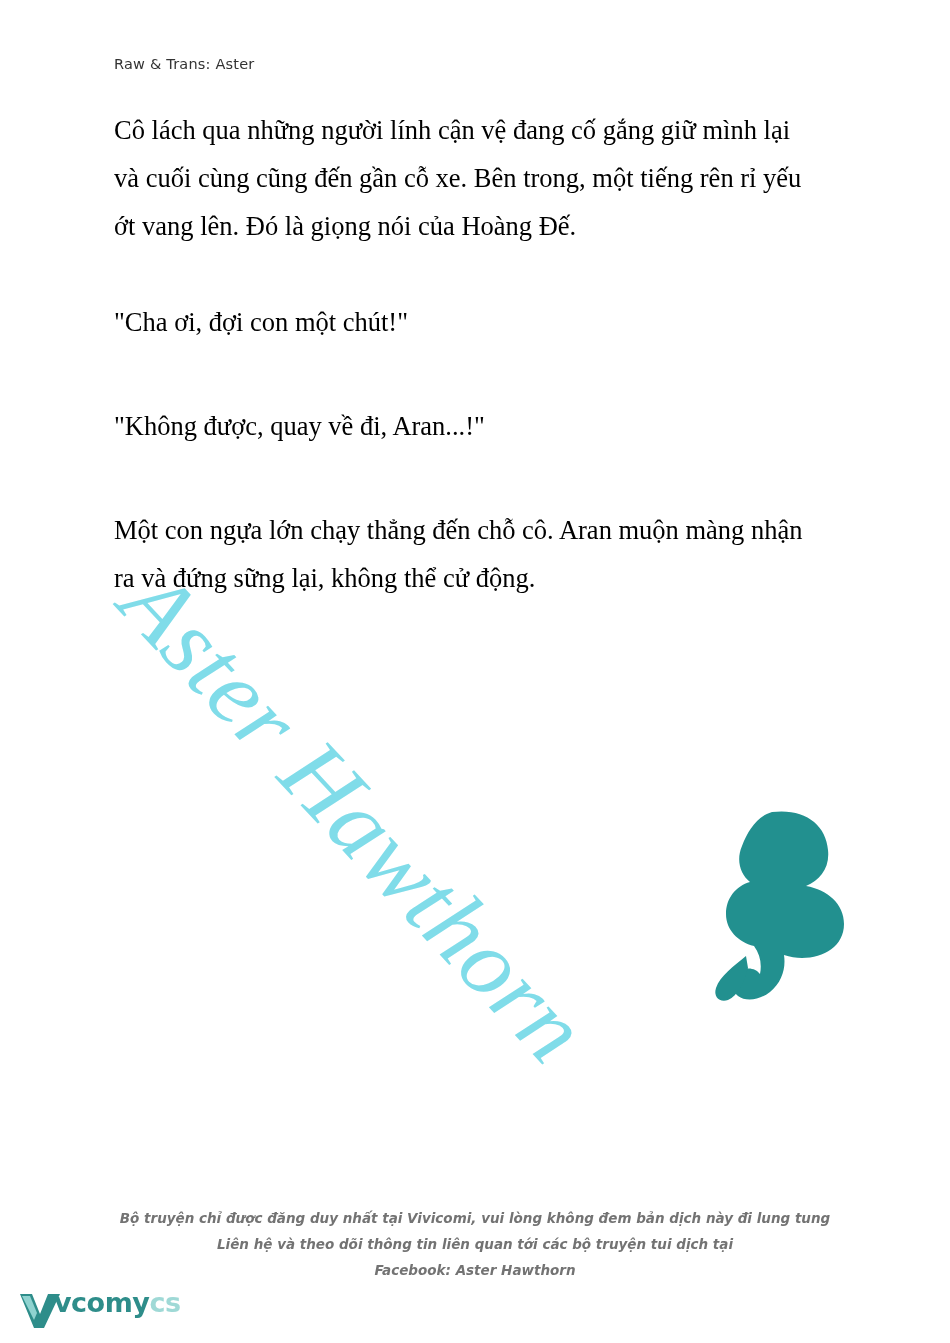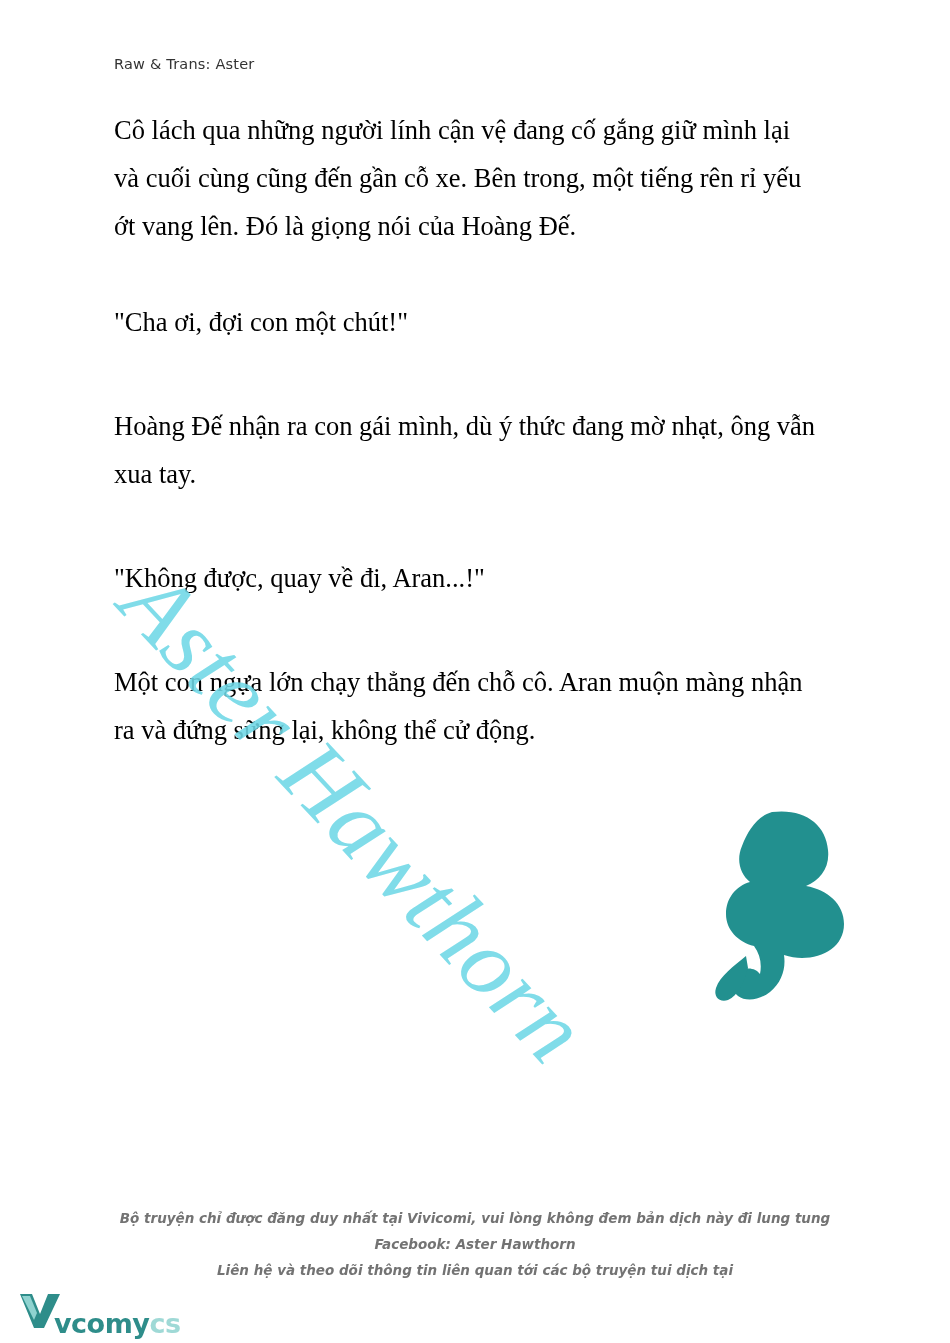--- a/index.html
+++ b/index.html
@@ -106,40 +106,39 @@
   .logo {
     position: absolute;
     left: 14px;
     top: 1286px;
     width: 150px;
     height: 46px;
   }
   .logo-text {
     position: absolute;
     left: 40px;
-    top: 22px;
+    top: 1px;
     font-family: "DejaVu Sans", sans-serif;
     font-weight: bold;
     font-size: 27px;
     color: #2e8d8a;
     letter-spacing: -0.5px;
   }
   .logo-text .suffix { color: #9fd9d6; }
 </style>
 </head>
 <body>
 
 <div class="page">
 
   <div class="credit">Raw &amp; Trans: Aster</div>
 
   <div class="body-text">
     <p class="para">Cô lách qua những người lính cận vệ đang cố gắng giữ mình lại và cuối cùng cũng đến gần cỗ xe. Bên trong, một tiếng rên rỉ yếu ớt vang lên. Đó là giọng nói của Hoàng Đế.</p>
     <p class="para gap-big">"Cha ơi, đợi con một chút!"</p>
-    <p class="para gap-big">Hoàng Đế nhận ra con gái mình, dù ý thức đang mờ nhạt, ông vẫn xua tay.</p>
     <p class="para gap-big">"Không được, quay về đi, Aran...!"</p>
     <p class="para">Một con ngựa lớn chạy thẳng đến chỗ cô. Aran muộn màng nhận ra và đứng sững lại, không thể cử động.</p>
   </div>
 
   <div class="watermark">
     <span>Aster Hawthorn</span>
   </div>
 
   <div class="mascot">
     <svg viewBox="0 0 190 200" width="190" height="200" aria-hidden="true">
@@ -151,22 +150,22 @@
                C86 158 84 148 78 140
                C62 136 50 124 50 108 C50 92 60 80 74 76
                C64 68 60 54 66 40 C72 24 82 10 96 6 Z" fill="#22908f"></path>
       <path d="M70 150 C58 160 44 170 40 182 C37 191 44 197 52 194
                C62 190 68 176 72 162 Z" fill="#22908f"></path>
     </svg>
   </div>
 
   <div class="footer-notice">
     <div>Bộ truyện chỉ được đăng duy nhất tại Vivicomi, vui lòng không đem bản dịch này đi lung tung</div>
+    <div>Liên hệ và theo dõi thông tin liên quan tới các bộ truyện tui dịch tại</div>
     <div>Facebook: Aster Hawthorn</div>
-    <div>Liên hệ và theo dõi thông tin liên quan tới các bộ truyện tui dịch tại</div>
   </div>
 
   <div class="logo">
     <svg viewBox="0 0 150 46" width="150" height="46" aria-hidden="true">
       <path d="M6 8 L18 8 L26 28 L34 8 L46 8 L30 42 L20 42 Z" fill="#2e8d8a"></path>
       <path d="M8 10 L16 10 L23 27 L20 34 Z" fill="#8fd3d0"></path>
     </svg>
     <div class="logo-text"><span>vcomy</span><span class="suffix">cs</span></div>
   </div>
 

